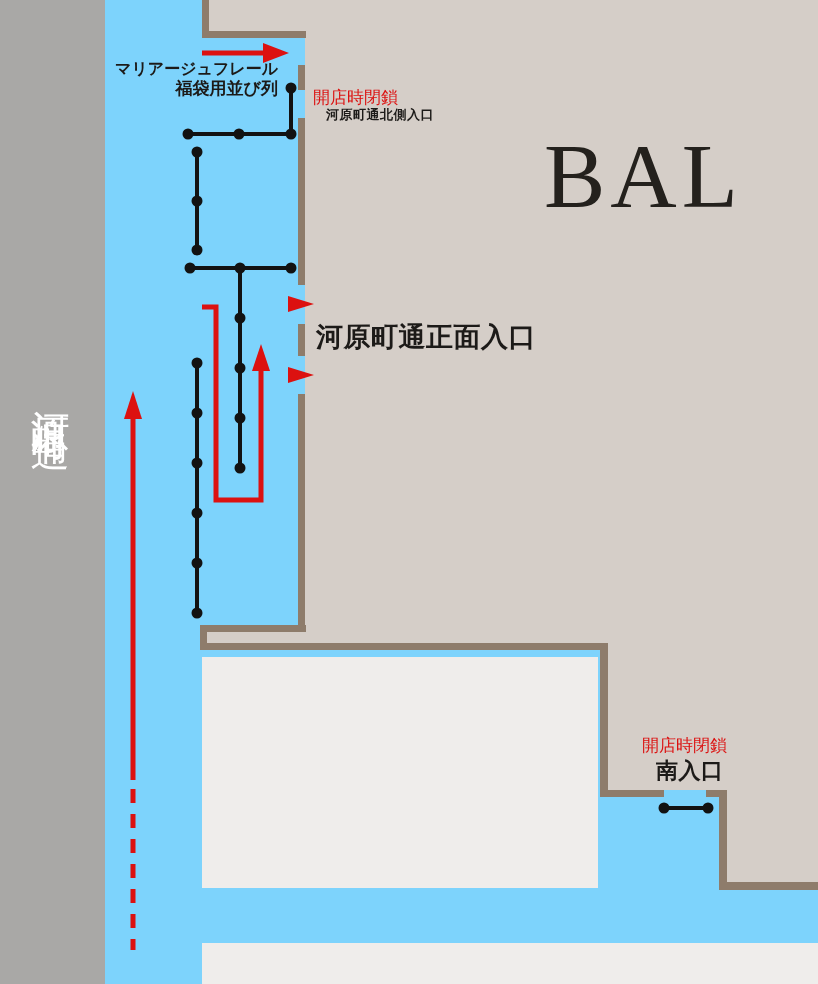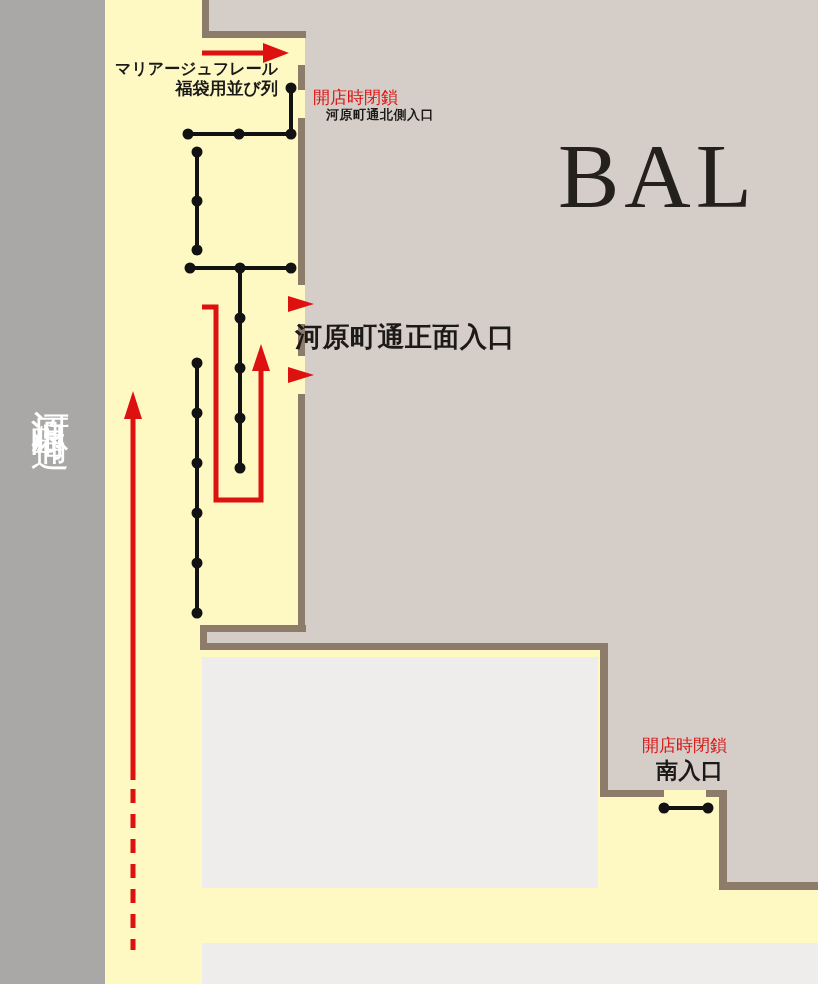--- a/index.html
+++ b/index.html
@@ -1,21 +1,21 @@
 <!DOCTYPE html>
 <html><head>
 <meta charset="utf-8">
 <style>
   html, body { margin: 0; padding: 0; background: #ffffff; }
   .canvas {
     position: relative;
     width: 818px;
     height: 984px;
     overflow: hidden;
-    background: #fef9c3;
+    background: #7dd3fc;
     font-family: "Liberation Sans", sans-serif;
   }
   .abs { position: absolute; }
   .street-strip { left: 0; top: 0; width: 105px; height: 984px; background: #a9a8a6; }
   .street-name {
     position: absolute;
     left: 31px; top: 380px;
     writing-mode: vertical-rl;
     text-orientation: upright;
     font-family: "Liberation Serif", "DejaVu Serif", serif;
@@ -43,26 +43,26 @@
     right: 540px; top: 59px;
     text-align: right;
     font-weight: bold;
     color: #1c1a18;
   }
   .queue-label .l1 { font-size: 16px; line-height: 20px; display: block; }
   .queue-label .l2 { font-size: 17px; line-height: 20px; display: block; }
 
   .north-status { left: 313px; top: 86px; font-size: 17px; }
   .north-label  { left: 326px; top: 108px; font-size: 13px; letter-spacing: 0.5px; text-align: center; }
-  .main-label   { left: 295px; top: 322px; font-size: 27px; letter-spacing: 0.5px; }
+  .main-label   { left: 316px; top: 322px; font-size: 27px; letter-spacing: 0.5px; }
   .south-status { left: 642px; top: 734px; font-size: 17px; }
   .south-label  { left: 656px; top: 758px; font-size: 22px; letter-spacing: 0.5px; }
 
   .bal-title {
-    left: 558px; top: 130px;
+    left: 544px; top: 130px;
     font-family: "Liberation Serif", "DejaVu Serif", serif;
     font-size: 92px;
     line-height: 1;
     letter-spacing: 5px;
     color: #24211d;
     font-weight: normal;
     white-space: nowrap;
   }
 </style>
 </head>

